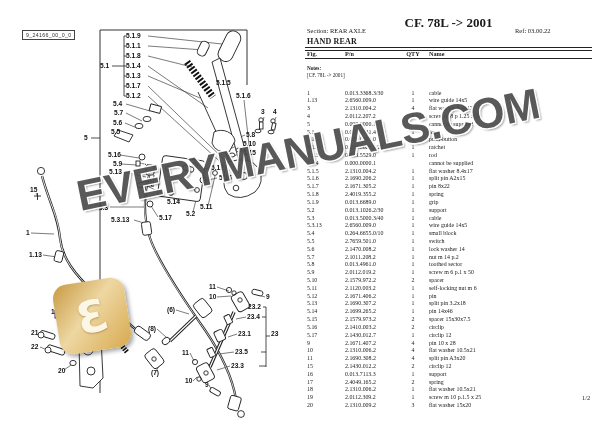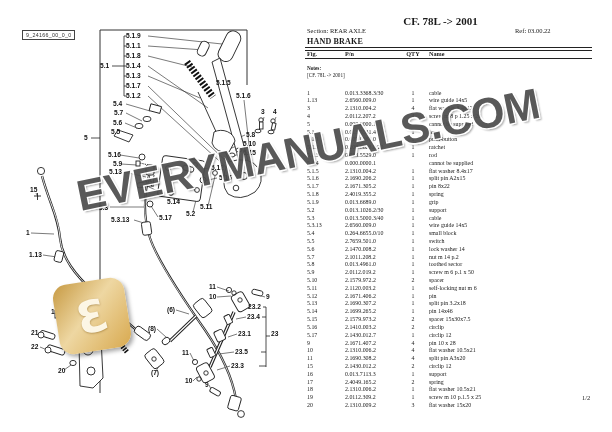--- a/index.html
+++ b/index.html
@@ -1,20 +1,20 @@
 <!DOCTYPE html>
 <html><head>
 <meta charset="utf-8">
 <style>
   html,body{margin:0;padding:0;background:#fff;}
   #page{position:relative;width:612px;height:432px;background:#fff;overflow:hidden;
         font-family:"Liberation Serif",serif;color:#1a1a1a;}
   
-  .model-title{position:absolute;left:297px;top:15px;width:287px;text-align:center;
-               font-size:11px;font-weight:bold;}
+  .model-title{position:absolute;left:305px;top:15px;width:287px;text-align:center;
+               font-size:13px;font-weight:bold;}
   .section-label{position:absolute;left:307px;top:27px;font-size:6.5px;}
   .ref-label{position:absolute;left:515px;top:27px;font-size:6.5px;}
   .page-title{position:absolute;left:307px;top:37px;font-size:8px;font-weight:bold;letter-spacing:.2px;}
   .rule-double{position:absolute;left:305px;top:46.5px;width:287px;height:2.6px;
                border-top:1.2px solid #222;border-bottom:1.2px solid #222;}
   .col-headers{position:absolute;left:307px;top:49.5px;width:285px;display:flex;
                font-size:6.2px;font-weight:bold;}
   .rule-single{position:absolute;left:305px;top:57.5px;width:287px;border-top:1.1px solid #222;}
   .notes-label{position:absolute;left:307px;top:65px;font-size:5.2px;font-weight:bold;}
   .notes-line{position:absolute;left:307px;top:72px;font-size:5.2px;}
@@ -220,21 +220,21 @@
       <span class="callout" style="left: 148px; top: 325px;">(8)</span>
       <span class="callout" style="left: 151px; top: 369px;">(7)</span>
       <span class="callout" style="left: 182px; top: 349px;">11</span>
       <span class="callout" style="left: 185px; top: 377px;">10</span>
       <span class="callout" style="left: 205px; top: 381px;">9</span>
     </div>
 
   <div class="model-title">CF. 78L -&gt; 2001</div>
   <div class="section-label">Section: REAR AXLE</div>
   <div class="ref-label">Ref: 03.00.22</div>
-  <div class="page-title">HAND BRAKE</div>
+  <div class="page-title">HAND REAR</div>
   <div class="rule-double"></div>
   <div class="col-headers">
     <span class="ch-fig">Fig.</span>
     <span class="ch-pn">P/n</span>
     <span class="ch-qty">QTY</span>
     <span class="ch-name">Name</span>
   </div>
   <div class="rule-single"></div>
   <div class="notes-label">Notes:</div>
   <div class="notes-line">[CF. 78L -&gt; 2001]</div>

